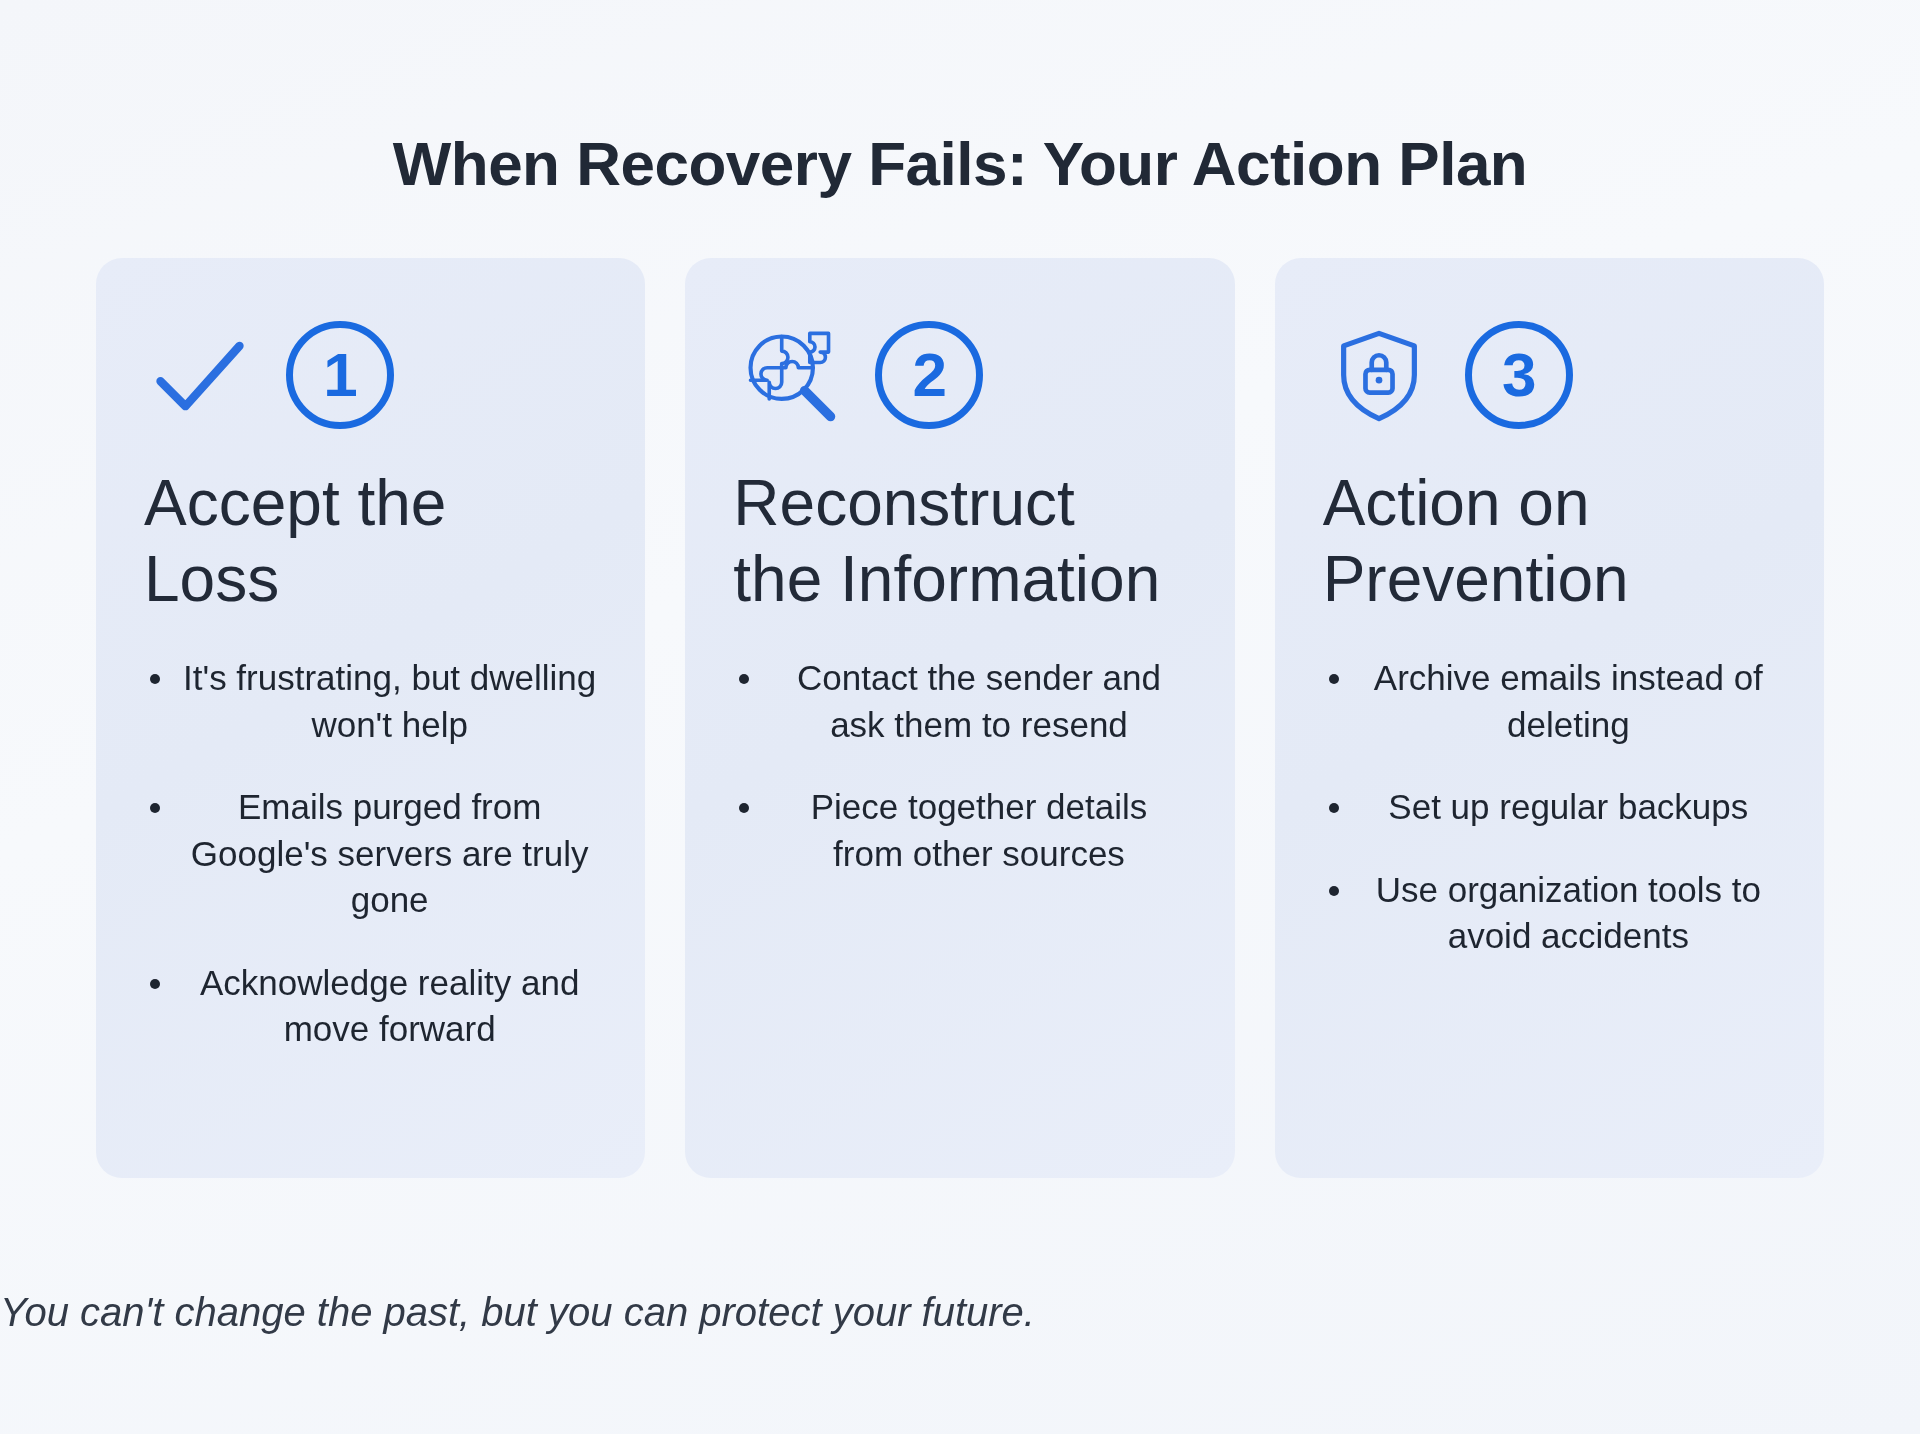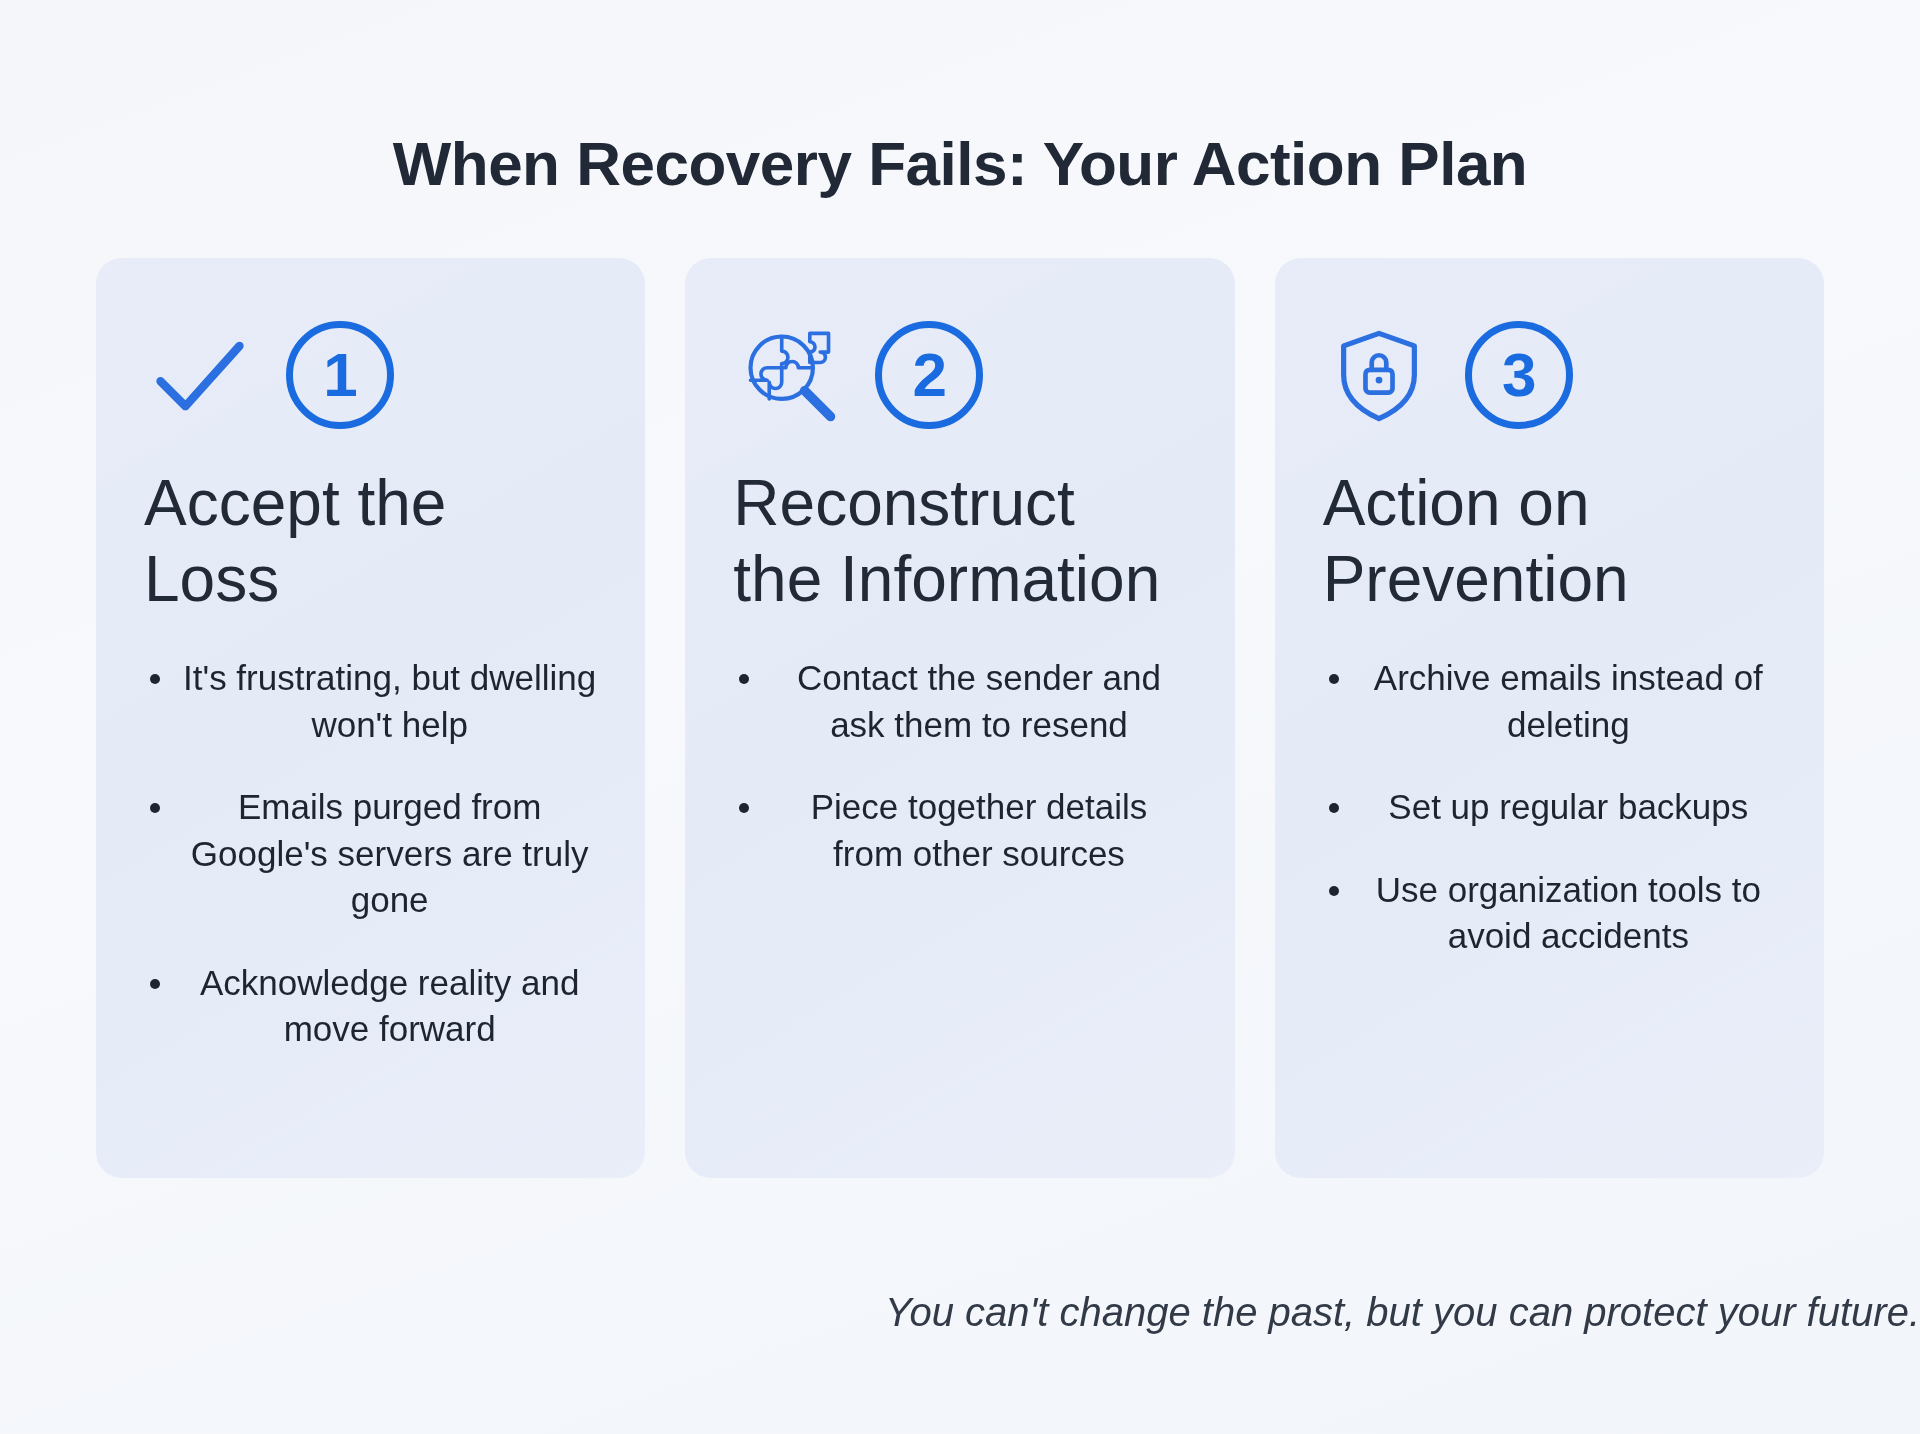--- a/index.html
+++ b/index.html
@@ -125,21 +125,21 @@
     width: 10px;
     height: 10px;
     border-radius: 50%;
     background: #1e2530;
   }
   .footer-note {
     position: absolute;
     top: 1288px;
     left: 0;
     width: 1920px;
-    text-align: right;
+    text-align: left;
     font-size: 40px;
     font-style: italic;
     color: #323a47;
     line-height: 1.2;
   }
 </style>
 </head>
 <body>
 
 <div class="page">

